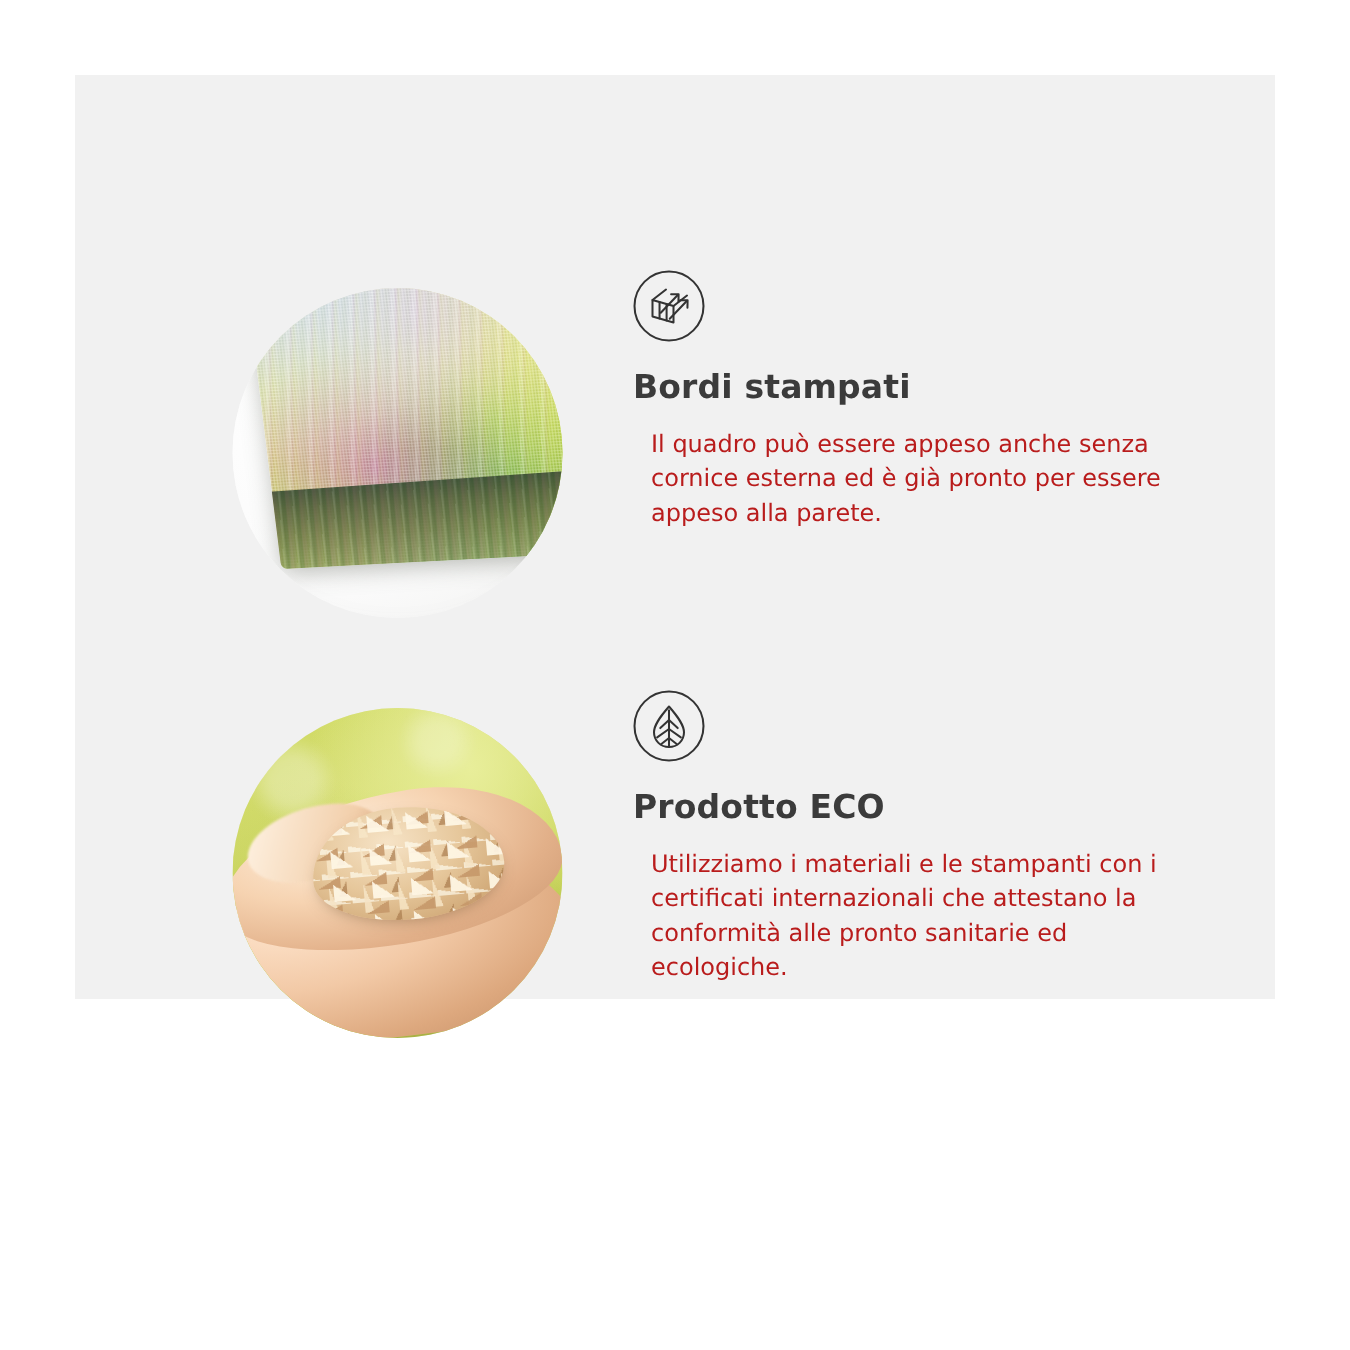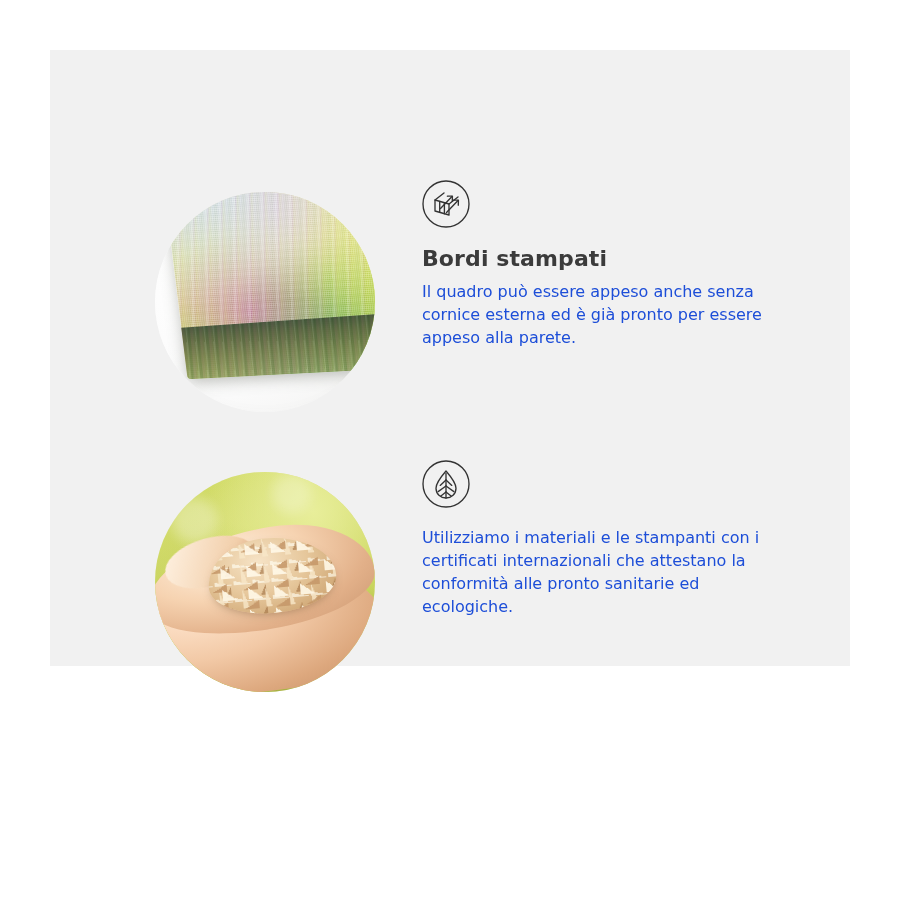--- a/index.html
+++ b/index.html
@@ -264,24 +264,24 @@
   .feature-title {
     margin: 0 0 8px 0;
     font-size: 22px;
     font-weight: 700;
     line-height: 1.2;
     color: #3b3b3b;
     letter-spacing: 0.1px;
   }
 
   .feature-desc {
-    margin: 0;
+    margin: 12px;
     font-size: 16px;
     line-height: 23px;
-    color: #1d4ed8;
+    color: #b91c1c;
     max-width: 368px;
   }
 </style>
 </head>
 <body>
 
 <div id="page">
   <div id="panel">
 
     <section class="feature" id="feature-edges">
@@ -347,18 +347,19 @@
 
             <path d="M24 20 L18.2 25.4"></path>
             <path d="M24 26 L16.1 31.6"></path>
             <path d="M24 32 L18.9 36"></path>
 
             <path d="M24 20 L29.8 25.4"></path>
             <path d="M24 26 L31.9 31.6"></path>
             <path d="M24 32 L29.1 36"></path>
           </svg>
         </div>
+        <h2 class="feature-title">Prodotto ECO</h2>
         <p class="feature-desc">Utilizziamo i materiali e le stampanti con i certificati internazionali che attestano la conformità alle pronto sanitarie ed ecologiche.</p>
       </div>
     </section>
 
   </div>
 </div>
 
 </body></html>

